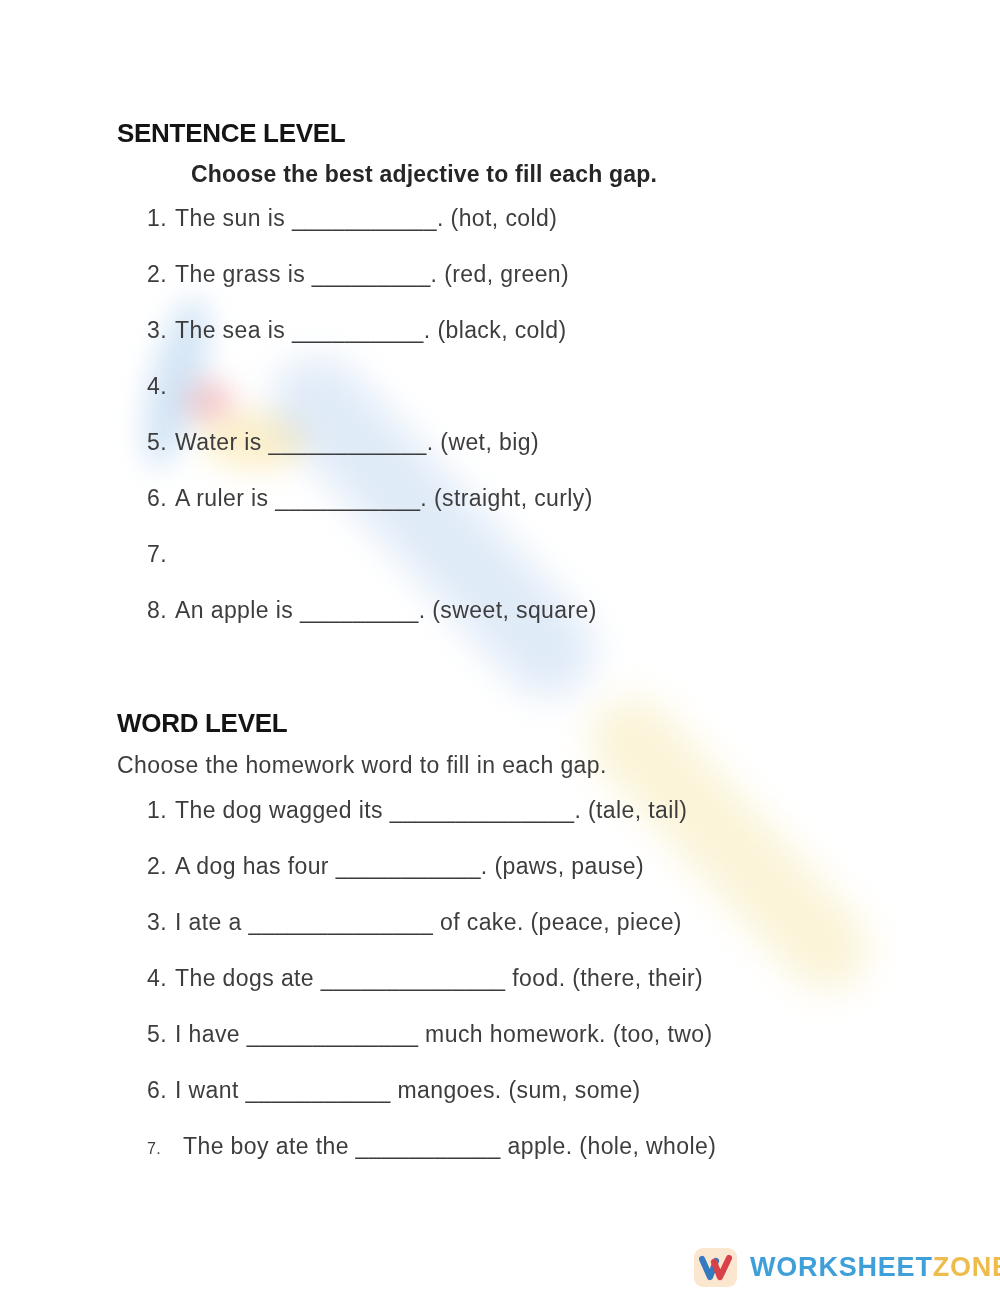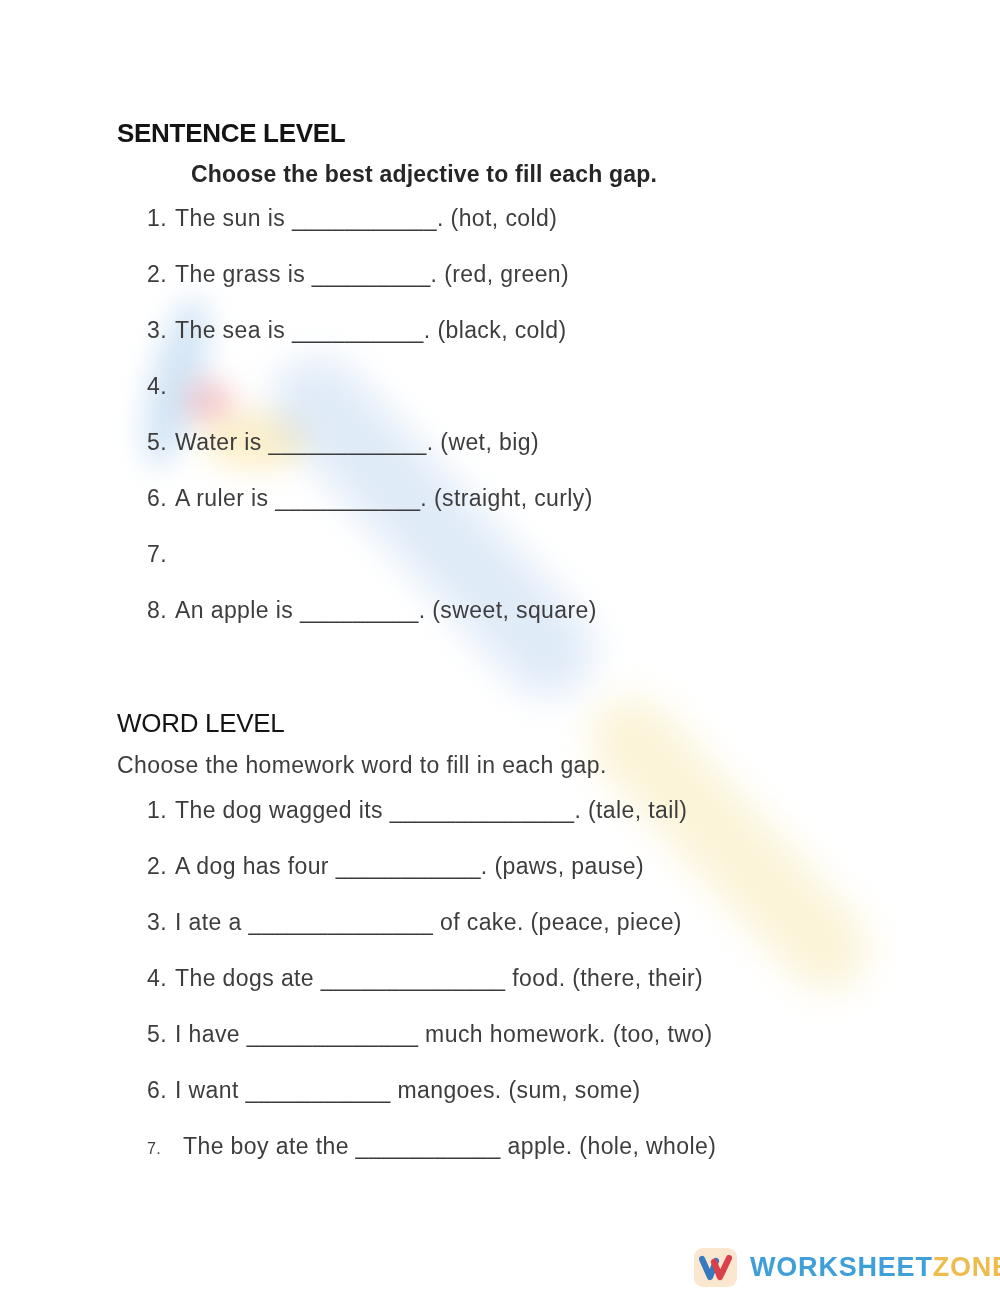--- a/index.html
+++ b/index.html
@@ -18,21 +18,21 @@
   .wm-icon-red{left:186px;top:380px;width:48px;height:44px;background:rgba(232,122,130,.38);}
   .wm-icon-yellow{left:202px;top:410px;width:108px;height:60px;background:rgba(247,216,122,.38);}
   .wm-streak{position:absolute;left:320px;top:338px;transform:rotate(47deg);transform-origin:0 0;display:flex;align-items:center;gap:34px;}
   .wm-seg{filter:blur(18px);border-radius:46px;}
   .wm-seg-blue{width:430px;height:92px;background:rgba(178,206,238,.40);}
   .wm-seg-yellow{width:370px;height:84px;background:rgba(247,230,168,.45);}
 
   
   .s-heading{position:absolute;left:117px;top:118px;font-size:26px;font-weight:700;color:#141414;letter-spacing:-0.3px;}
   .s-sub{position:absolute;left:148px;top:161px;font-size:23px;font-weight:700;color:#262626;letter-spacing:.2px;margin-left:43px;}
-  .w-heading{position:absolute;left:117px;top:708px;font-size:26px;font-weight:400;color:#141414;letter-spacing:-0.3px;}
+  .w-heading{position:absolute;left:117px;top:708px;font-size:26px;font-weight:700;color:#141414;letter-spacing:-0.3px;}
   .w-sub{position:absolute;left:117px;top:752px;font-size:23px;font-weight:400;color:#3d3d3d;letter-spacing:.4px;}
 
   .items{position:absolute;left:147px;}
   .s-items{top:204px;}
   .w-items{top:796px;}
   .item{display:flex;align-items:baseline;line-height:28px;margin-bottom:28px;font-size:23px;color:#3d3d3d;letter-spacing:.4px;}
   .item .num{width:28px;flex:none;}
   .item.small-num .num{font-size:16px;width:36px;}
   .item .txt{white-space:nowrap;}
 

